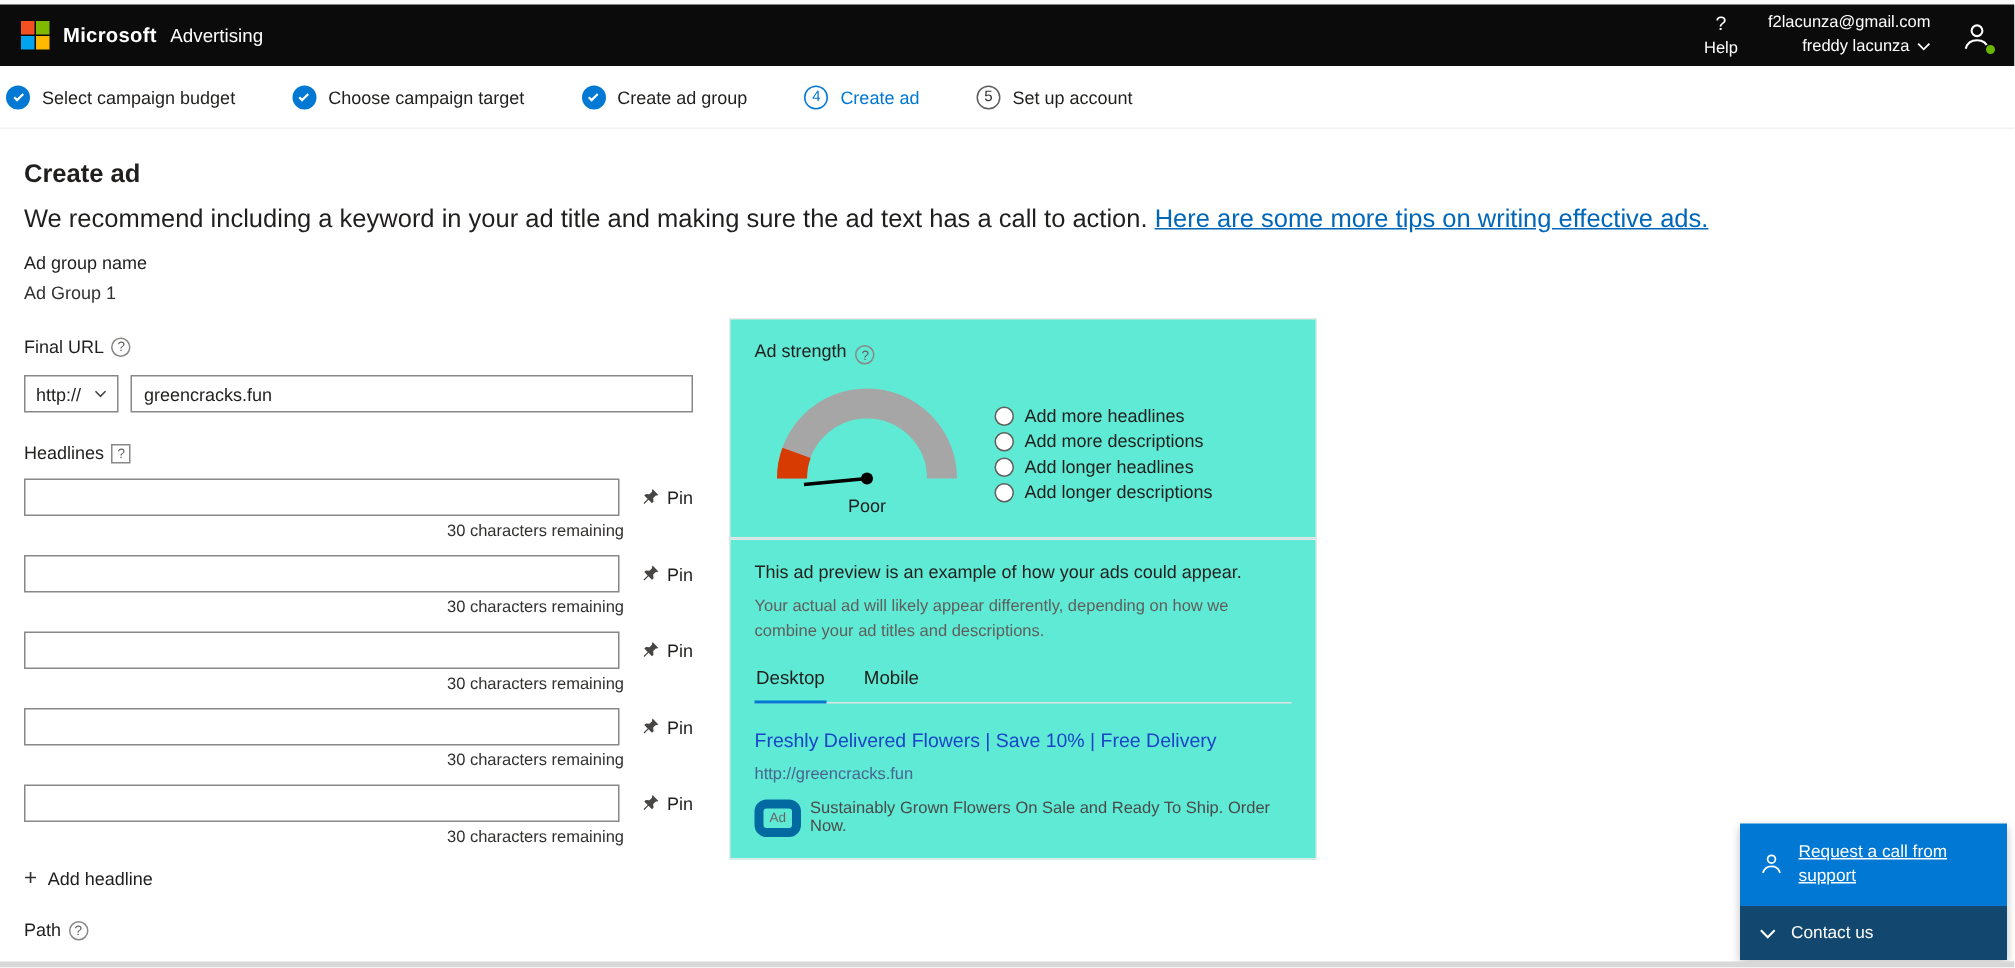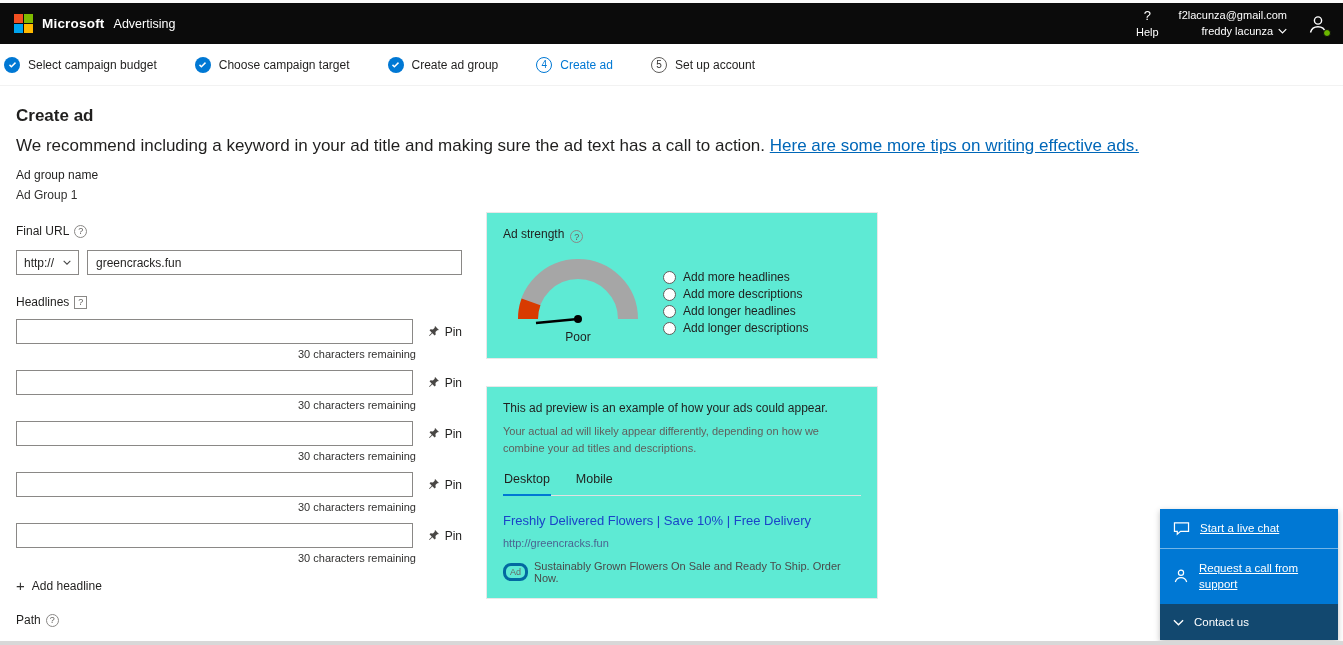--- a/index.html
+++ b/index.html
@@ -56,30 +56,30 @@
   
   .panel{border:1px solid #e8e8e8;background:#5eead4;padding:14px 16px}
   .panel-title{display:flex;align-items:flex-start;gap:6px;font-size:12px}
   .panel-title .q-circle{margin-top:3px}
   .gauge-wrap{display:flex;align-items:flex-start;margin-top:2px}
   .gauge-box{width:150px;text-align:center}
   .gauge-rating{font-size:12px;margin-top:-2px}
   .suggestions{margin-left:10px;margin-top:22px}
   .radio-item{display:flex;align-items:center;gap:7px;margin:3px 0;cursor:pointer}
   .radio-circle{width:13px;height:13px;border:1px solid #605e5c;border-radius:50%;flex:none;background:#fff}
-  .panel-preview{margin-top:27px}
+  .panel-preview{}
   .preview-head{font-size:12px}
   .preview-sub{font-size:11px;color:#605e5c;margin-top:8px;line-height:1.5;max-width:335px}
   .tabs{display:flex;gap:24px;margin-top:16px;border-bottom:1px solid #e1e1e1}
   .tab{padding:0 1px 8px;font-size:12.5px;cursor:pointer;color:#201f1e}
   .tab.active{border-bottom:2px solid #0078d4;margin-bottom:-1px}
   .ad-title{font-size:13px;margin-top:17px;cursor:pointer}
   .ad-url{font-size:11px;margin-top:9px}
   .ad-desc{display:flex;align-items:center;gap:6px;font-size:11px;color:#4a4a4a;margin-top:11px}
-  .ad-badge{border:3px solid #0369a1;border-radius:8px;font-size:9px;padding:0 4px;color:#666;flex:none;line-height:1.4}
+  .ad-badge{border:6px solid #0369a1;border-radius:8px;font-size:9px;padding:0 4px;color:#666;flex:none;line-height:1.4}
   
   .contact{position:absolute;right:5px;bottom:5px;width:178px;color:#fff;box-shadow:0 2px 6px rgba(0,0,0,.25)}
   .contact-row{display:flex;align-items:center;gap:10px;padding:11px 13px;cursor:pointer}
   .contact-row.first{border-bottom:1px solid rgba(255,255,255,.45)}
   .contact-link{font-size:11.5px;text-decoration:underline;line-height:1.45}
   .contact-footer{display:flex;align-items:center;gap:10px;padding:12px 13px;cursor:pointer;font-size:11.5px}
   .icon{display:flex;align-items:center;justify-content:center;flex:none}
   .bottom-strip{position:absolute;left:0;bottom:0;width:100%;height:4px;background:#d8d8d8}
 </style>
 </head>
@@ -329,28 +329,20 @@
         <div class="ad-desc">
           <span class="ad-badge">Ad</span>
           <span>Sustainably Grown Flowers On Sale and Ready To Ship. Order Now.</span>
         </div>
       </section>
     </div>
   </div>
 </main>
 
 <aside class="contact" style="background:#0078d4">
-  <div class="contact-row first">
-    <span class="icon">
-      <svg width="17" height="15" viewBox="0 0 18 16">
-          <path d="M1.5 2h15v9h-8.5l-3.5 3V11h-3z" fill="none" stroke="#fff" stroke-width="1.3"></path>
-        </svg>
-    </span>
-    <span class="contact-link">Start a live chat</span>
-  </div>
   <div class="contact-row">
     <span class="icon">
       <svg width="16" height="16" viewBox="0 0 16 16">
           <circle cx="8" cy="4.8" r="2.6" fill="none" stroke="#fff" stroke-width="1.2"></circle>
           <path d="M2.3 14c.9-3.2 3.1-4.4 5.7-4.4s4.8 1.2 5.7 4.4" fill="none" stroke="#fff" stroke-width="1.2"></path>
         </svg>
     </span>
     <span class="contact-link">Request a call from support</span>
   </div>
   <div class="contact-footer" style="background:#12486f">

